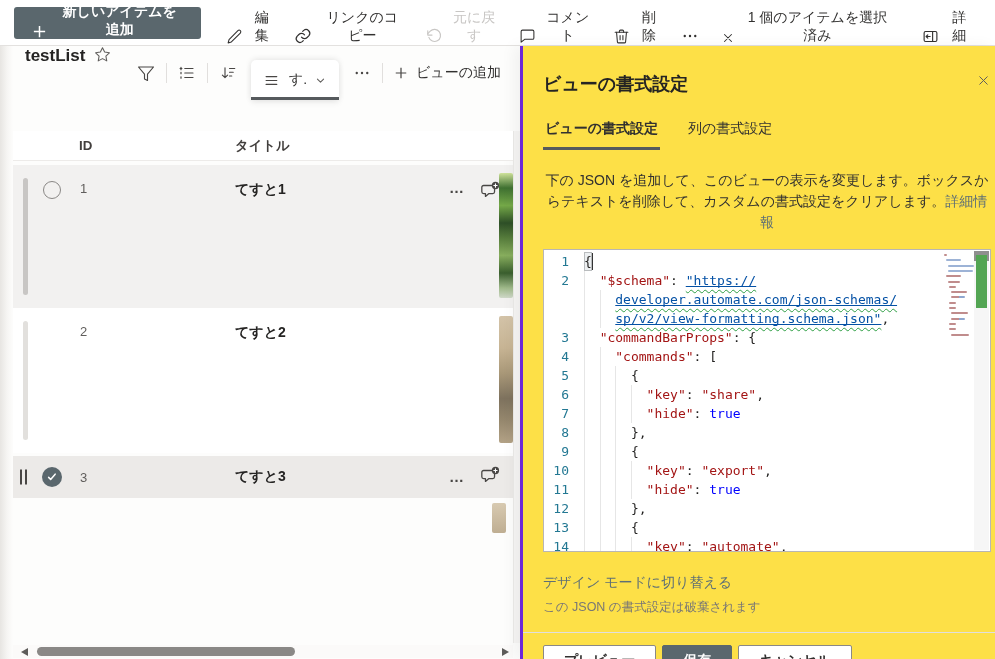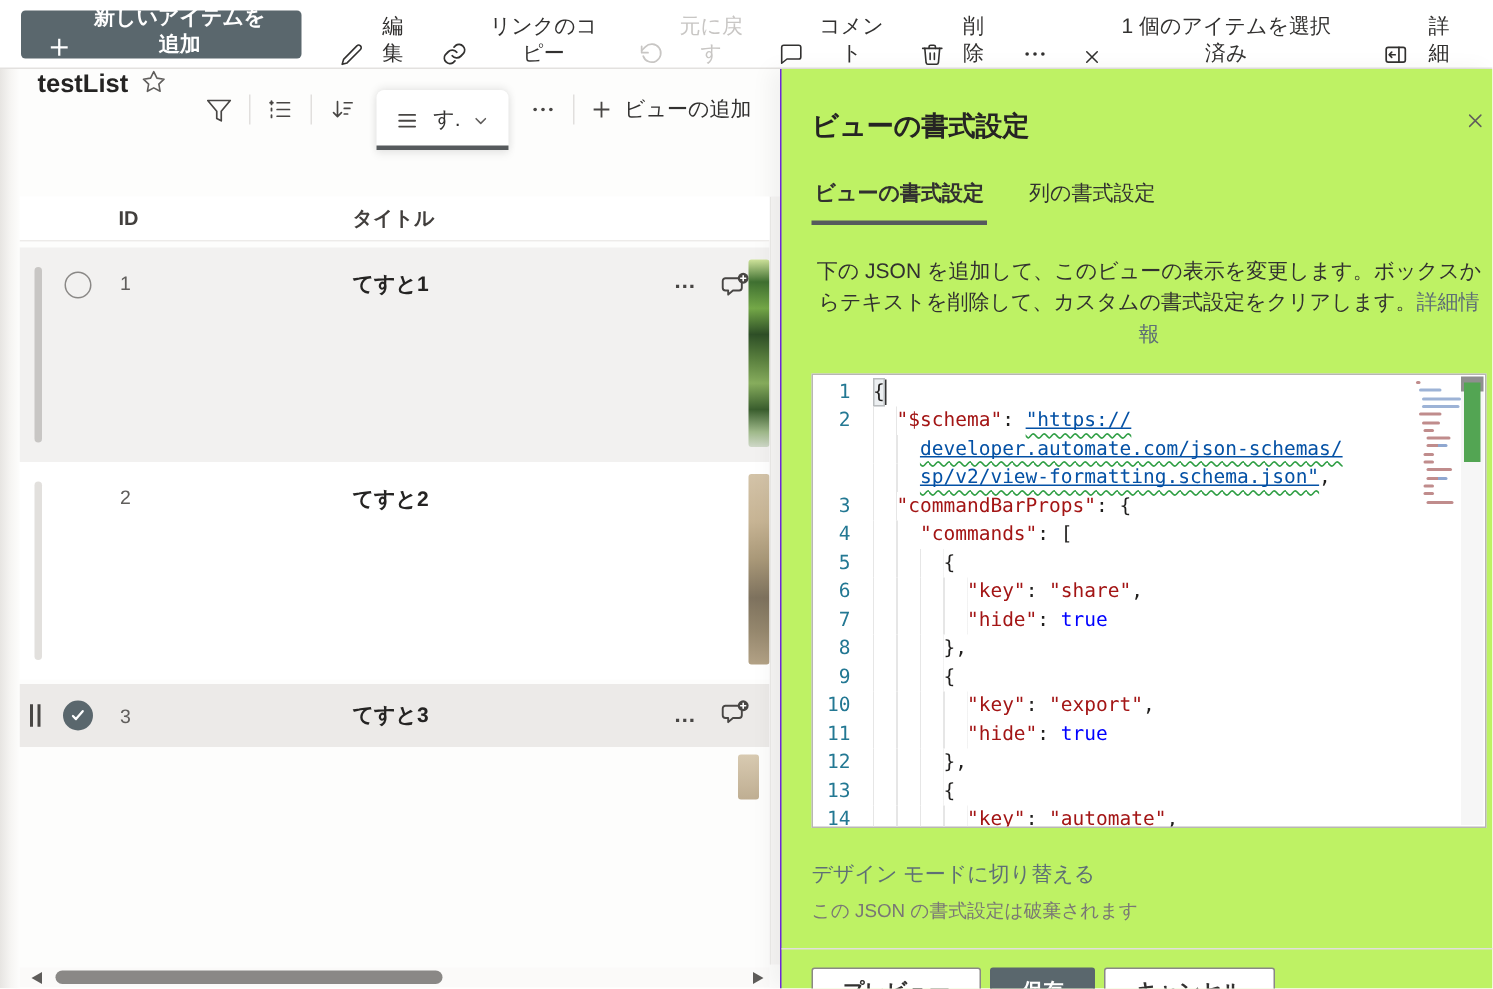--- a/index.html
+++ b/index.html
@@ -68,21 +68,21 @@
       background:linear-gradient(180deg,#d8cab1,#bfae92); }
   .vtrack { position:absolute; right:0; top:85px; bottom:16px; width:7px; background:#f7f6f5; box-shadow:inset 1px 0 0 #ecebe9; }
 
   .hscroll { position:absolute; left:13px; right:7px; bottom:1px; height:13px; background:#fbfaf9; }
   .hthumb { position:absolute; left:24px; top:2px; width:258px; height:9px; border-radius:5px; background:#8a8886; }
   .harrow { position:absolute; top:3px; width:0; height:0; border-style:solid; }
   .harrow.left { left:8px; border-width:4.5px 7px 4.5px 0; border-color:transparent #5e5c5a transparent transparent; }
   .harrow.right { right:4px; border-width:4.5px 0 4.5px 7px; border-color:transparent transparent transparent #5e5c5a; }
 
   
-  .panel { width:475px; background:#bef264; border-left:1px solid #6d28d9; box-shadow:-6px 0 14px rgba(0,0,0,.05); padding:26px 4px 0 20px; position:relative; }
+  .panel { width:475px; background:#fde047; border-left:3px solid #6d28d9; box-shadow:-6px 0 14px rgba(0,0,0,.05); padding:26px 4px 0 20px; position:relative; }
   .panel-head { display:flex; align-items:flex-start; }
   .panel-title { font-size:18px; font-weight:700; color:#252423; }
   .panel-close { margin-left:auto; width:28px; height:28px; display:flex; align-items:center; justify-content:center; color:#605e5c; margin-top:-6px; margin-right:-6px; }
   .tabs { display:flex; gap:26px; margin-top:22px; }
   .tab { position:relative; font-size:14px; padding:2px 2px 12px 2px; color:#323130; }
   .tab.active { font-weight:700; }
   .tab.active::after { content:""; position:absolute; left:0; right:0; bottom:0; height:3px; background:#565a5d; }
   .panel-desc { margin-top:20px; font-size:14px; line-height:21px; color:#323130;text-align:center; }
   .learn-link { color:var(--link,#5e6f75); text-decoration:none; }
 

